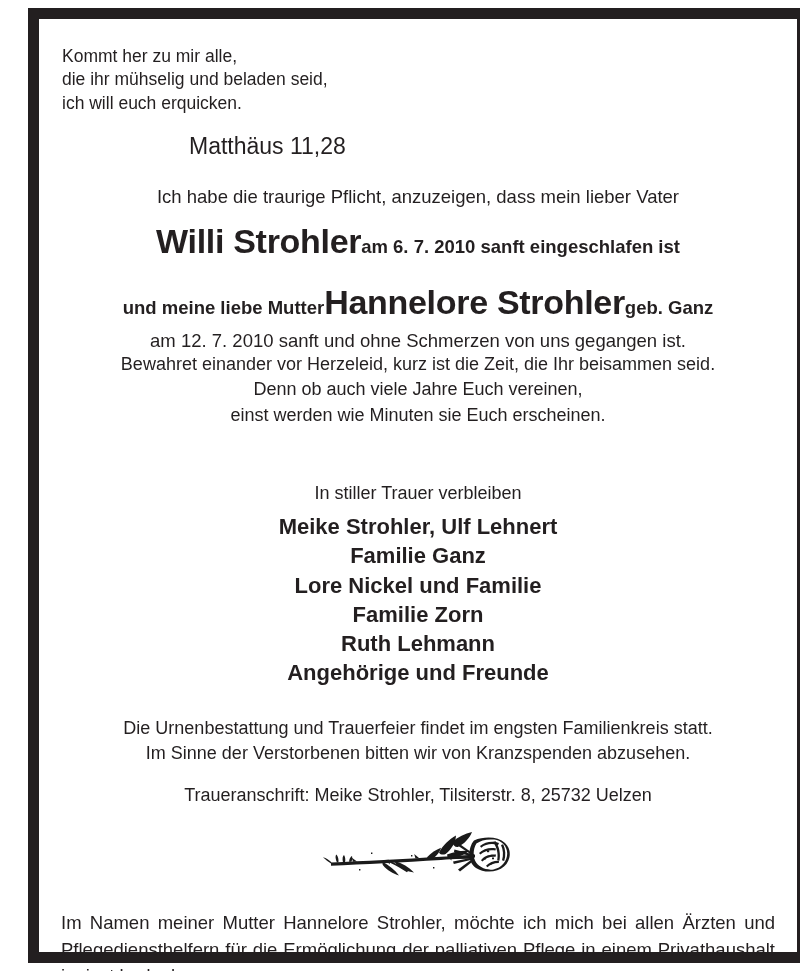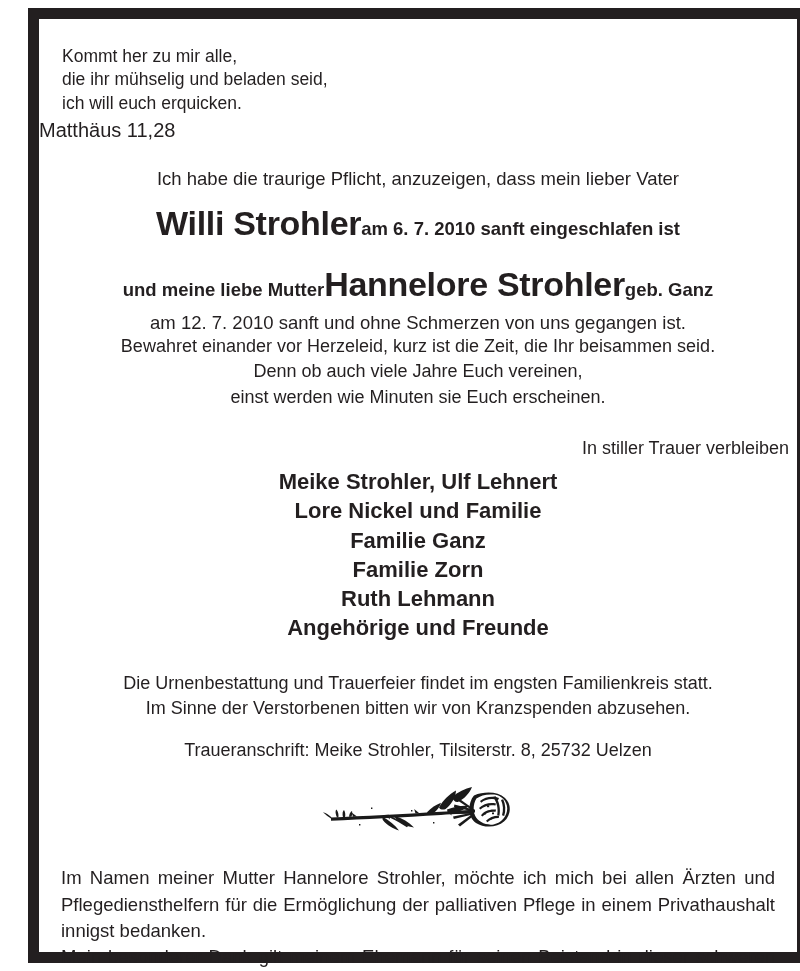--- a/index.html
+++ b/index.html
@@ -37,22 +37,23 @@
 
   
   .scripture {
     padding: 26px 0 0 23px;
     font-size: 17.5px;
     line-height: 1.33;
     text-align: left;
     white-space: pre-line;
   }
   .scripture-ref {
-    margin-top: 2px;
-    font-size: 20px;
+    margin-top: 16px;
+    padding-left: 150px;
+    font-size: 23px;
     line-height: 1.33;
   }
 
   
   .center-block {
     text-align: center;
     padding: 0 8px;
   }
 
   .lead-line {
@@ -83,23 +84,22 @@
     font-size: 18.5px;
   }
 
   .poem {
     font-size: 18px;
     line-height: 1.42;
     white-space: pre-line;
   }
 
   .mourn-lead {
-    margin-top: 28px;
-    font-size: 18px;
-    text-align: right;
+    margin-top: 55px;
+    font-size: 18px;
   }
   .mourners {
     margin-top: 8px;
     font-size: 22px;
     font-weight: bold;
     line-height: 1.33;
   }
   .mourners div { white-space: nowrap; }
 
   .arrangements {
@@ -159,22 +159,22 @@
 
       <div class="after-name-line">am 12. 7. 2010 sanft und ohne Schmerzen von uns gegangen ist.</div>
 
       <div class="poem">Bewahret einander vor Herzeleid, kurz ist die Zeit, die Ihr beisammen seid.
 Denn ob auch viele Jahre Euch vereinen,
 einst werden wie Minuten sie Euch erscheinen.</div>
 
       <div class="mourn-lead">In stiller Trauer verbleiben</div>
       <div class="mourners">
         <div>Meike Strohler, Ulf Lehnert</div>
+        <div>Familie Ganz</div>
         <div>Lore Nickel und Familie</div>
-        <div>Familie Ganz</div>
         <div>Familie Zorn</div>
         <div>Ruth Lehmann</div>
         <div>Angehörige und Freunde</div>
       </div>
 
       <div class="arrangements">Die Urnenbestattung und Trauerfeier findet im engsten Familienkreis statt.
 Im Sinne der Verstorbenen bitten wir von Kranzspenden abzusehen.</div>
       <div class="address">Traueranschrift: Meike Strohler, Tilsiterstr. 8, 25732 Uelzen</div>
 
       <div class="rose-wrap">

